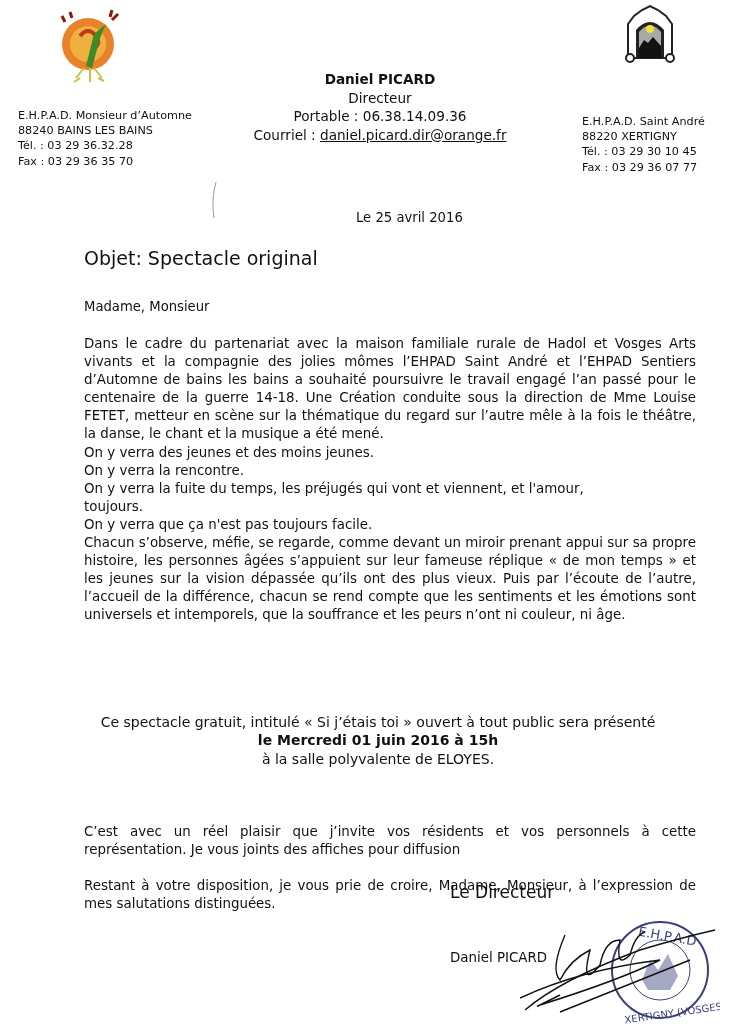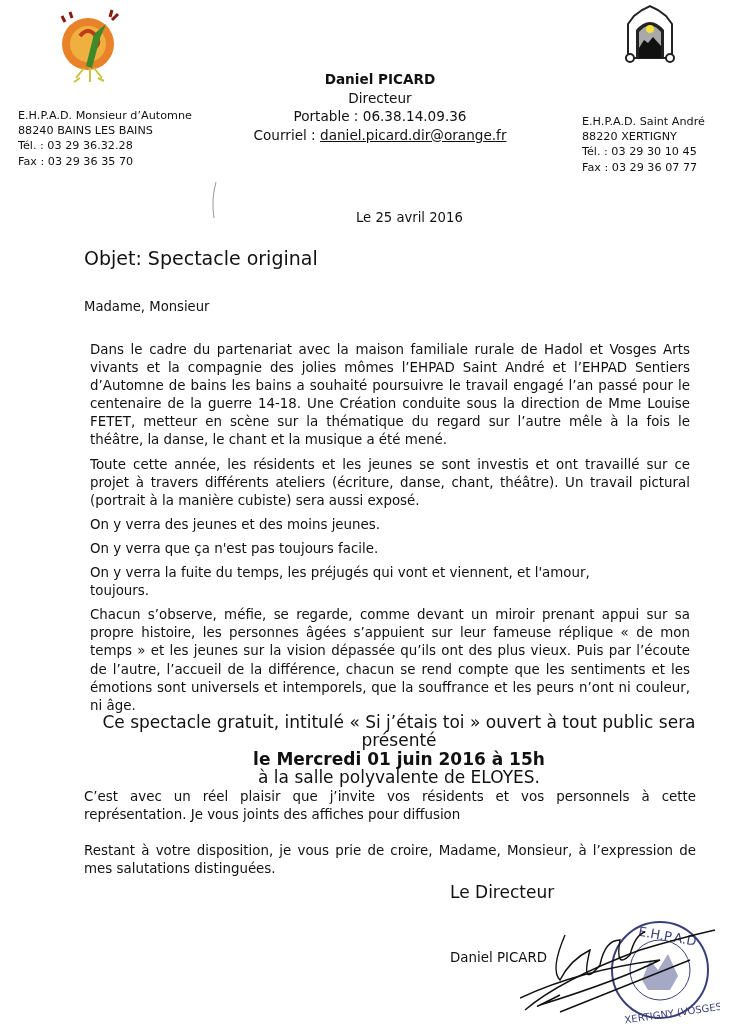--- a/index.html
+++ b/index.html
@@ -8,23 +8,23 @@
   .abs { position: absolute; }
   .left-block { left: 18px; top: 108px; font-size: 11.2px; line-height: 15.2px; }
   .right-block { left: 582px; top: 90px; font-size: 11.2px; line-height: 15.2px; margin-top: 24px; }
   .center-block { left: 230px; top: 70px; width: 300px; text-align: center; font-size: 13.6px; line-height: 18.6px; }
   .center-block .name { font-weight: bold; }
   .center-block .email { text-decoration: underline; }
   .date { left: 356px; top: 210px; font-size: 13.2px; }
   .subject { left: 84px; top: 247px; font-size: 19px; }
   .greeting { left: 84px; top: 299px; font-size: 13.2px; }
   .body { left: 84px; top: 335px; width: 612px; font-size: 13.4px; line-height: 18.1px; }
-  .body p { margin: 6px; }
-  .j { text-align: justify; text-align-last: left; }
-  .event { left: 93px; top: 713px; width: 612px; text-align: center; font-size: 17px; line-height: 18.3px; }
+  .body p { margin: 0; }
+  .j { text-align: justify; text-align-last: left; margin-top: 35px; }
+  .event { left: 72px; top: 713px; width: 612px; text-align: center; font-size: 14px; line-height: 18.3px; }
   .event .b { font-weight: bold; margin-top: 16px; }
   .invite { left: 84px; top: 788px; width: 612px; font-size: 13.4px; line-height: 18.3px; }
   .closing { left: 84px; top: 842px; width: 612px; font-size: 13.4px; line-height: 18.3px; }
   .sig-title { left: 450px; top: 882px; font-size: 17px; }
   .sig-name { left: 450px; top: 950px; font-size: 13.4px; }
   .logo-left { left: 50px; top: 6px; width: 80px; height: 84px; }
   .logo-right { left: 620px; top: 2px; width: 60px; height: 64px; }
   .stamp { left: 520px; top: 910px; width: 200px; height: 114px; }
   .blot { left: 210px; top: 180px; width: 8px; height: 40px; }
 </style>
@@ -80,24 +80,24 @@
       <path d="M6 2 Q1 20 4 38" stroke="#999" stroke-width="1" fill="none"></path>
     </svg>
 </div>
 
 <div class="abs date">Le 25 avril 2016</div>
 <div class="abs subject">Objet: Spectacle original</div>
 <div class="abs greeting">Madame, Monsieur</div>
 
 <div class="abs body">
   <p class="j">Dans le cadre du partenariat avec la maison familiale rurale de Hadol et Vosges Arts vivants et la compagnie des jolies mômes  l’EHPAD Saint André et l’EHPAD Sentiers d’Automne de bains les bains a souhaité poursuivre le travail engagé l’an passé pour le centenaire de la guerre 14-18. Une Création conduite sous la direction de Mme Louise FETET, metteur en scène sur la thématique du regard sur l’autre mêle à la fois le théâtre, la danse, le chant et la musique a été mené.</p>
-  <p class="j">Toute cette année, les résidents et les jeunes se sont investis et ont travaillé sur ce projet à travers différents ateliers (écriture, danse, chant, théâtre). Un travail pictural  (portrait à la manière cubiste) sera aussi exposé.</p>
   <p>On y verra des jeunes et des moins jeunes.</p>
+  <p>On y verra la rencontre.</p>
+  <p style="width:560px">On y verra la fuite du temps, les préjugés qui vont et viennent, et l'amour, toujours.</p>
   <p>On y verra que ça n'est pas toujours facile.</p>
-  <p style="width:560px">On y verra la fuite du temps, les préjugés qui vont et viennent, et l'amour, toujours.</p>
   <p class="j">Chacun s’observe, méfie, se regarde, comme devant un miroir prenant appui sur sa propre histoire, les personnes âgées s’appuient sur leur fameuse réplique «  de mon temps » et les jeunes sur la vision dépassée qu’ils ont des plus vieux. Puis par l’écoute de l’autre, l’accueil de la différence, chacun se rend compte que les sentiments et les émotions sont universels et intemporels, que la souffrance et les peurs n’ont ni couleur, ni âge.</p>
 </div>
 
 <div class="abs event">
   <div>Ce spectacle gratuit,  intitulé «  Si j’étais toi » ouvert à tout public sera  présenté</div>
   <div><span class="b">le </span><span class="b">Mercredi 01 juin 2016 à 15h</span></div>
   <div>à la salle polyvalente de ELOYES.</div>
 </div>
 
 <div class="abs invite j">C’est avec un réel plaisir  que j’invite vos résidents et vos personnels à cette représentation. Je vous joints  des affiches pour diffusion</div>

